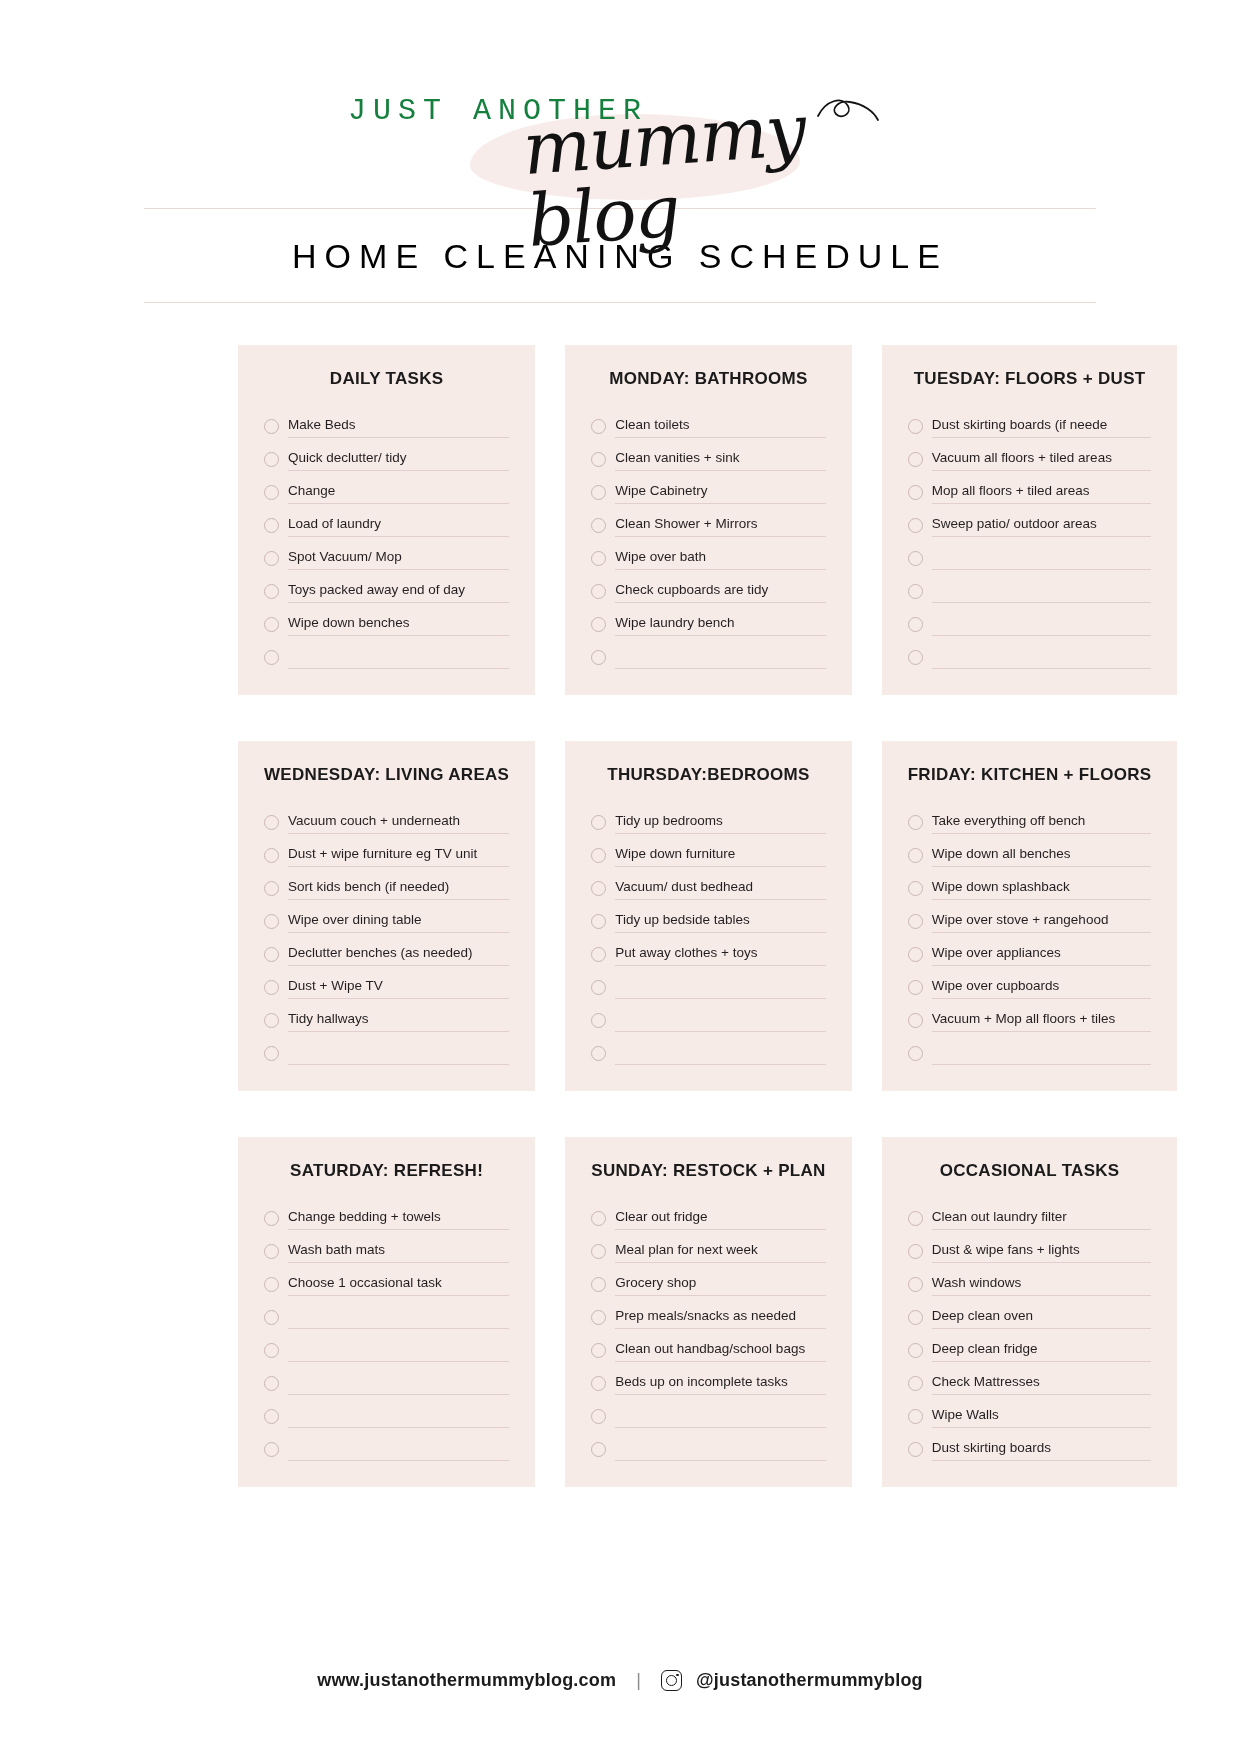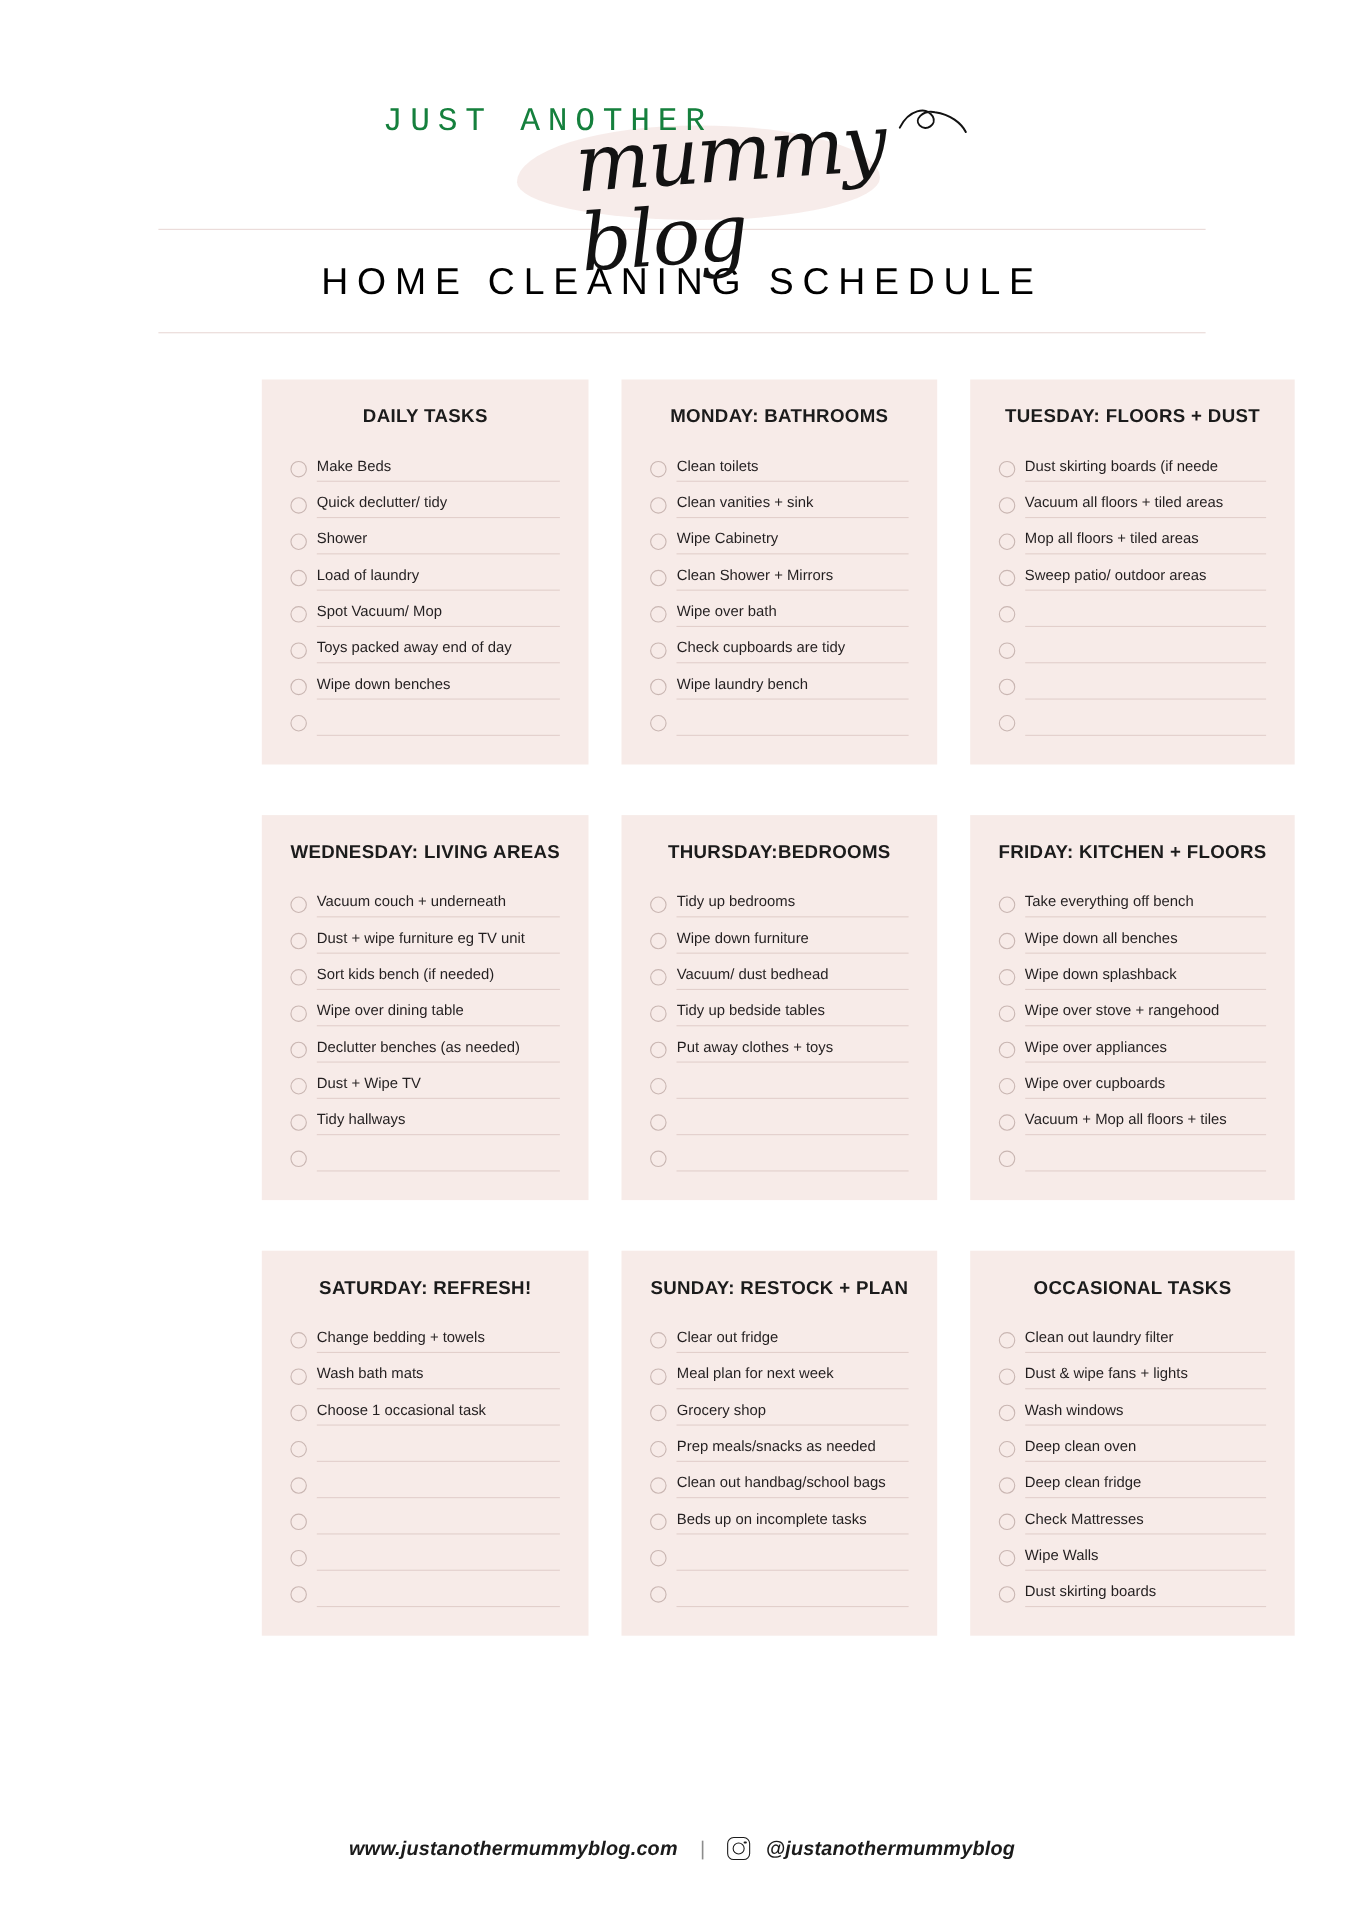--- a/index.html
+++ b/index.html
@@ -143,21 +143,20 @@
     right: 0;
     bottom: 62px;
     display: flex;
     justify-content: center;
     align-items: center;
     gap: 14px;
     font-size: 18px;
     font-weight: 700;
     color: #1b1b1b;
     letter-spacing: .2px;
-    font-style: italic;
   }
   .footer .sep { font-weight: 400; color: #8c8c8c; margin: 0 6px; }
   .ig-icon {
     width: 21px; height: 21px;
     border: 1.8px solid #1b1b1b;
     border-radius: 6px;
     position: relative;
     display: inline-block;
   }
   .ig-icon::before {
@@ -204,21 +203,21 @@
       <div class="task">
           <span class="checkbox"></span>
           <span class="task-line"><span class="task-label">Make Beds</span></span>
         </div>
       <div class="task">
           <span class="checkbox"></span>
           <span class="task-line"><span class="task-label">Quick declutter/ tidy</span></span>
         </div>
       <div class="task">
           <span class="checkbox"></span>
-          <span class="task-line"><span class="task-label">Shower</span></span>
+          <span class="task-line"><span class="task-label">Change</span></span>
         </div>
       <div class="task">
           <span class="checkbox"></span>
           <span class="task-line"><span class="task-label">Load of laundry</span></span>
         </div>
       <div class="task">
           <span class="checkbox"></span>
           <span class="task-line"><span class="task-label">Spot Vacuum/ Mop</span></span>
         </div>
       <div class="task">

